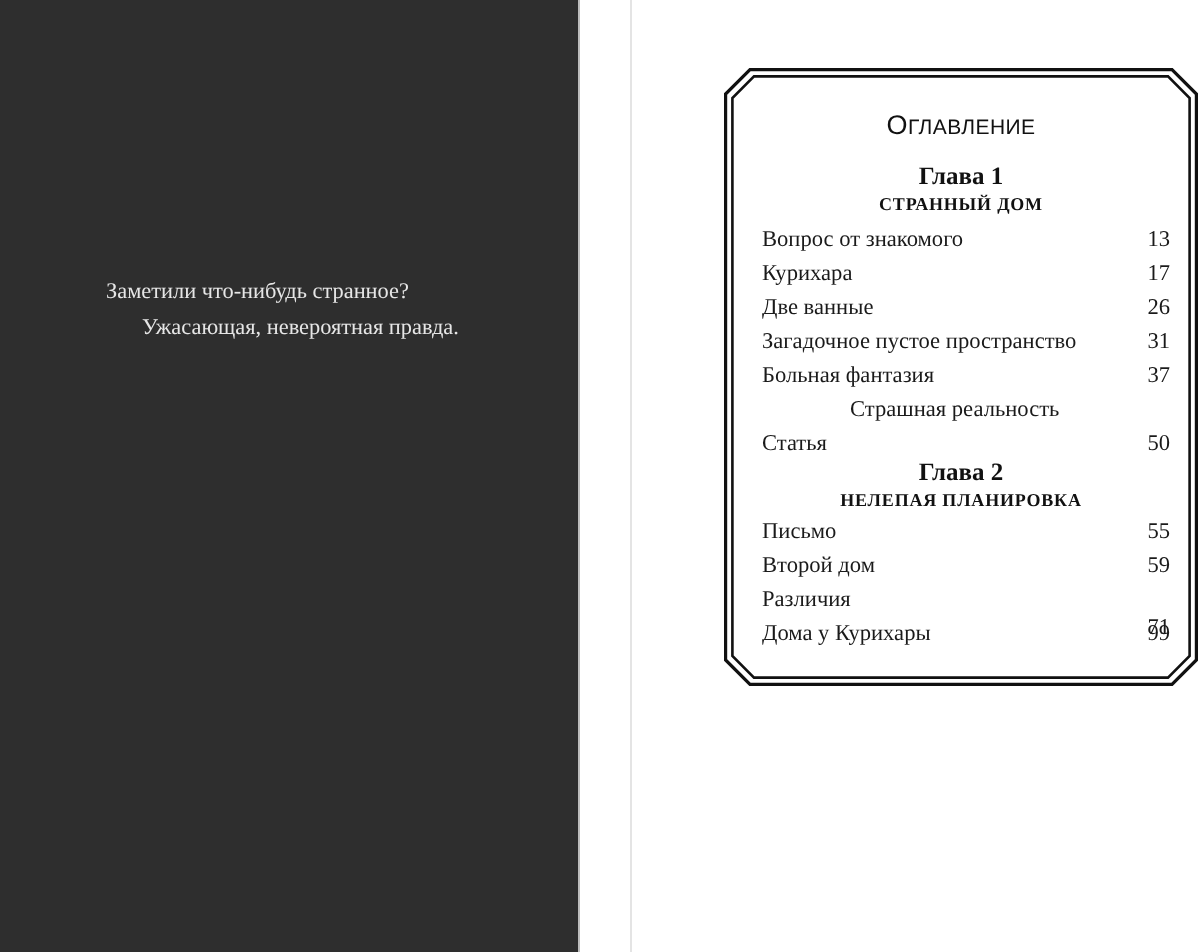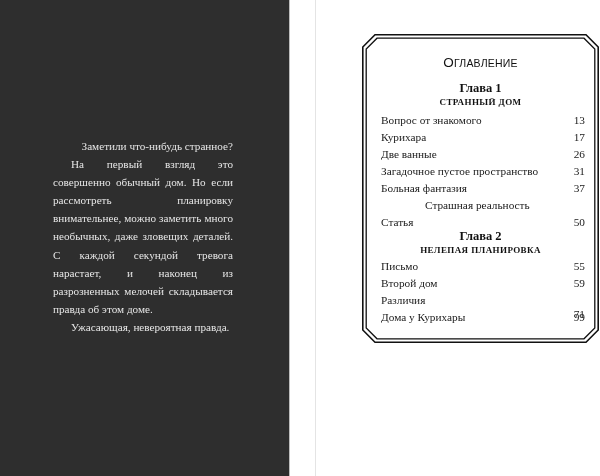--- a/index.html
+++ b/index.html
@@ -2,40 +2,39 @@
 <html><head>
 <meta charset="utf-8">
 <style>
   html, body { margin:0; padding:0; }
   body { width:600px; height:476px; position:relative; overflow:hidden; background:#ffffff; font-family:"Liberation Serif","DejaVu Serif",serif; }
   .left-page { position:absolute; left:0; top:0; width:289px; height:476px; background:#2e2e2e; }
   .gutter-edge { position:absolute; left:289px; top:0; width:1px; height:476px; background:#bdbdbd; }
   .page-fold { position:absolute; left:315px; top:0; width:1px; height:476px; background:#e4e4e4; }
   .blurb { position:absolute; left:53px; top:137px; width:180px; color:#e6e6e6; font-size:11.2px; line-height:18.1px; text-align:justify; }
   .blurb p { margin:0; text-indent:18px; }
-  .blurb p.first { text-indent:0; text-align:right; }
+  .blurb p.first { text-indent:0; text-align:left; }
   .blurb p.last { text-indent:18px; }
 
   .toc-frame { position:absolute; left:362px; top:34px; width:216px; height:309px; }
   .toc-frame svg { position:absolute; left:0; top:0; }
   .toc-title { position:absolute; left:0; width:237px; top:21px; text-align:center; font-family:"Liberation Sans","DejaVu Sans",sans-serif; font-size:12px; color:#111; letter-spacing:0.2px; }
   .toc-title .cap { font-size:13.5px; }
   .chapter-head { position:absolute; left:0; width:237px; text-align:center; color:#111; }
   .chapter-num { font-size:12.5px; font-weight:bold; line-height:15px; }
   .chapter-name { font-size:9px; font-weight:bold; letter-spacing:0.4px; text-transform:uppercase; line-height:13px; }
   .toc-row { position:absolute; left:19px; width:204px; display:flex; justify-content:space-between; font-size:11.3px; color:#1a1a1a; line-height:14px; }
   .toc-row .pg { text-align:right; }
 </style>
 </head>
 <body>
 
 <div class="left-page">
   <div class="blurb">
     <p class="first">Заметили что-нибудь странное?</p>
-    <p>На первый взгляд это совершенно обычный дом. Но если рассмотреть планировку внимательнее, можно заметить много необычных, даже зловещих деталей. С каждой секундой тревога нарастает, и наконец из разрозненных мелочей складывается правда об этом доме.</p>
     <p class="last">Ужасающая, невероятная правда.</p>
   </div>
 </div>
 <div class="gutter-edge"></div>
 <div class="page-fold"></div>
 
 <div class="toc-frame">
   <svg width="237" height="309" viewBox="0 0 237 309">
     <polygon points="13,0.8 224,0.8 236.2,13 236.2,296 224,308.2 13,308.2 0.8,296 0.8,13" fill="none" stroke="#111" stroke-width="1.6"></polygon>
     <polygon points="15,4.2 222,4.2 232.8,15 232.8,294 222,304.8 15,304.8 4.2,294 4.2,15" fill="none" stroke="#111" stroke-width="1.3"></polygon>

